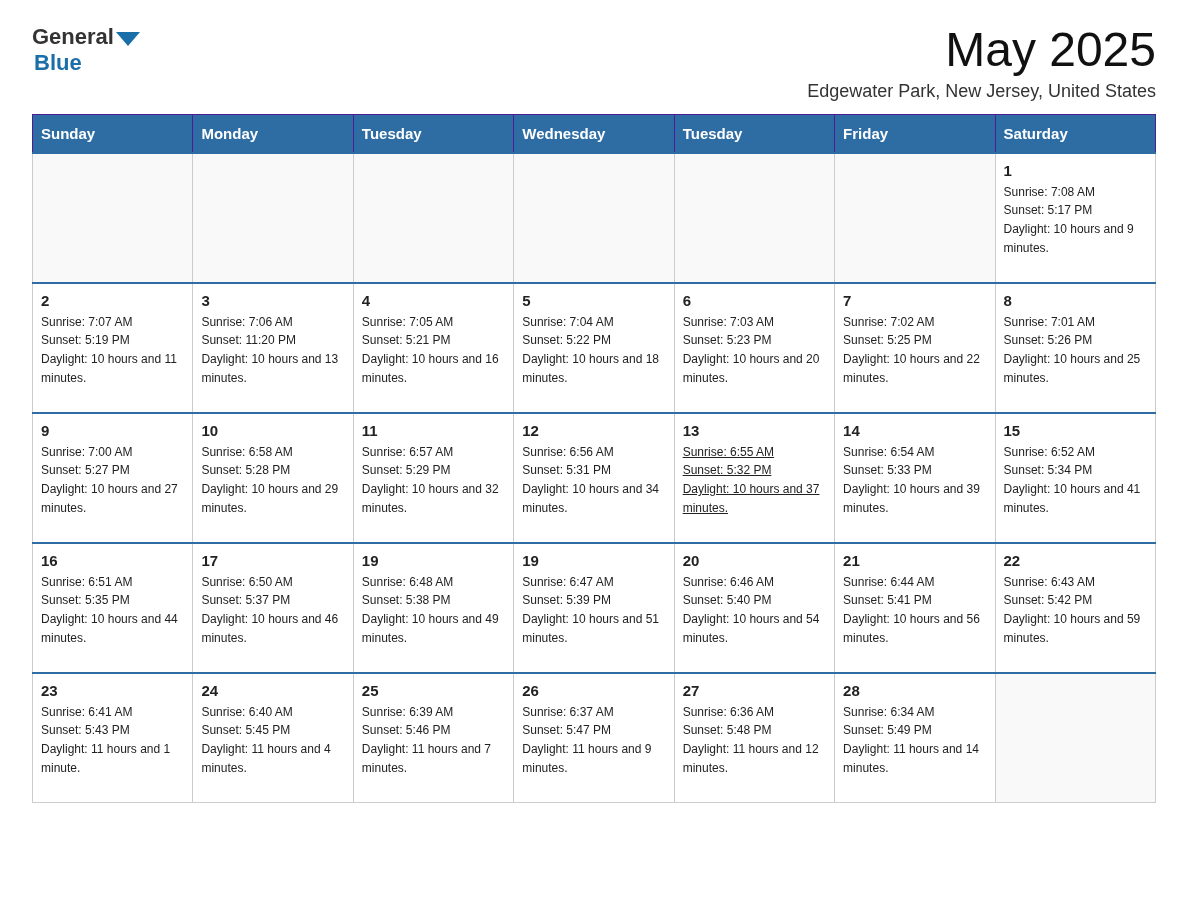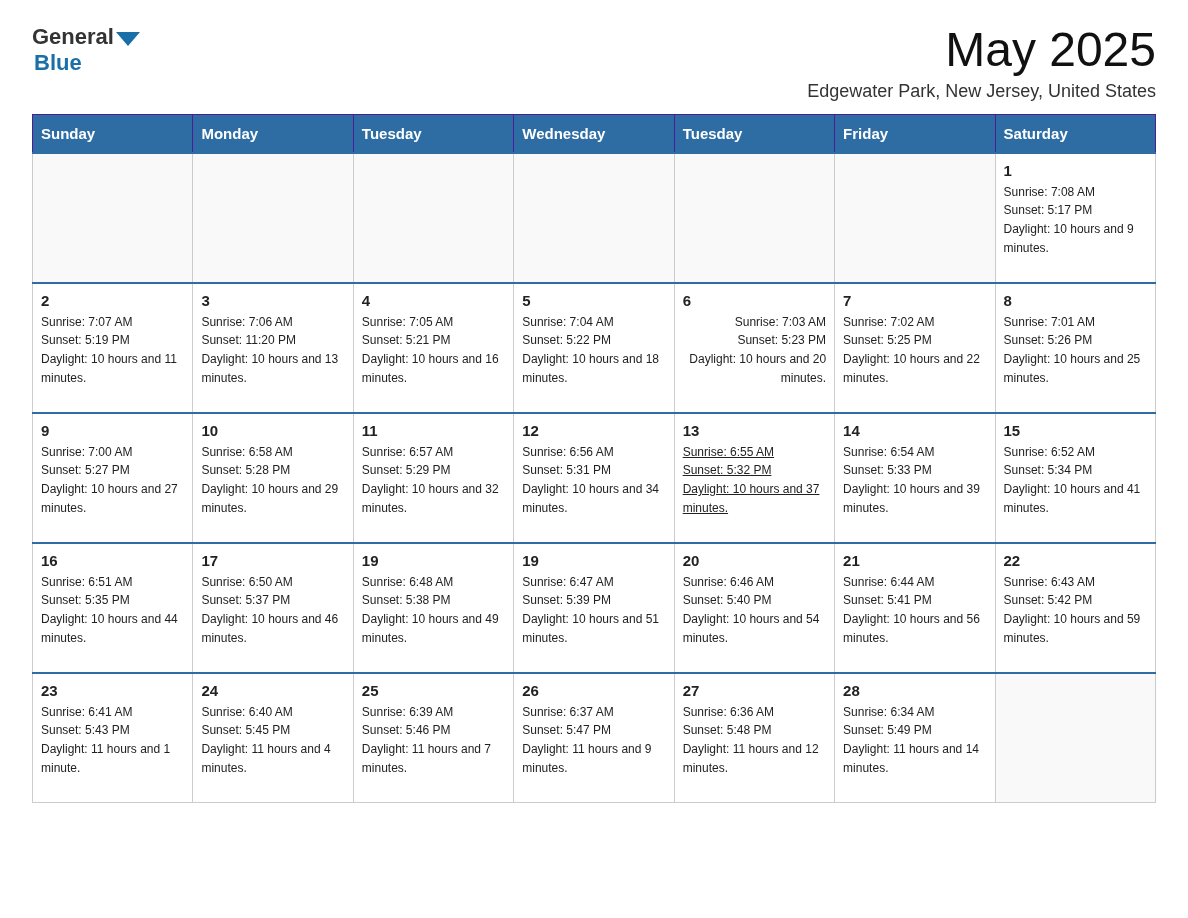--- a/index.html
+++ b/index.html
@@ -167,21 +167,21 @@
 Daylight: 10 hours and 16 minutes.</div>
         </td>
         <td>
           <span class="day-number">5</span>
           <div class="day-info" style="white-space: pre-line;">Sunrise: 7:04 AM
 Sunset: 5:22 PM
 Daylight: 10 hours and 18 minutes.</div>
         </td>
         <td>
           <span class="day-number">6</span>
-          <div class="day-info" style="white-space: pre-line; text-align: right;">Sunrise: 7:03 AM
+          <div class="day-info" style="white-space: pre-line;">Sunrise: 7:03 AM
 Sunset: 5:23 PM
 Daylight: 10 hours and 20 minutes.</div>
         </td>
         <td>
           <span class="day-number">7</span>
           <div class="day-info" style="white-space: pre-line;">Sunrise: 7:02 AM
 Sunset: 5:25 PM
 Daylight: 10 hours and 22 minutes.</div>
         </td>
         <td>

